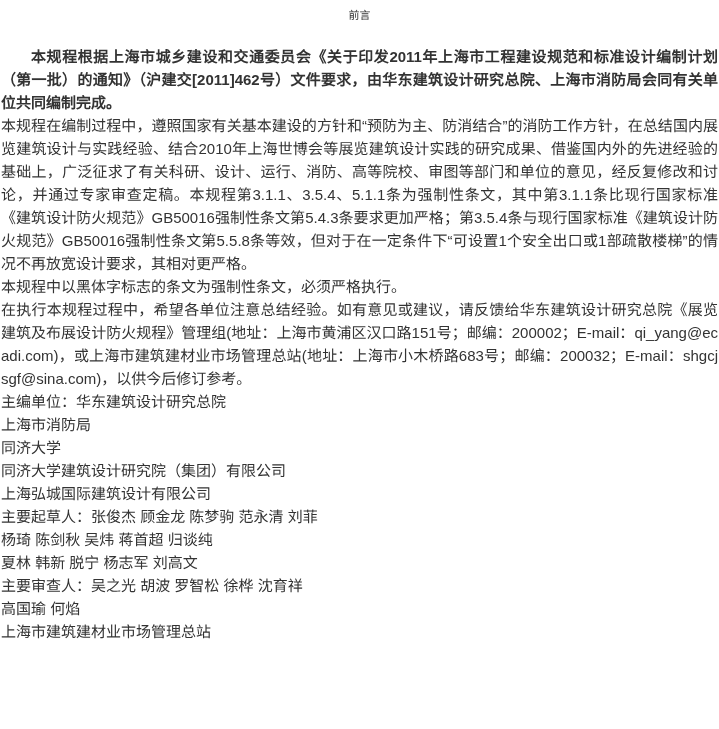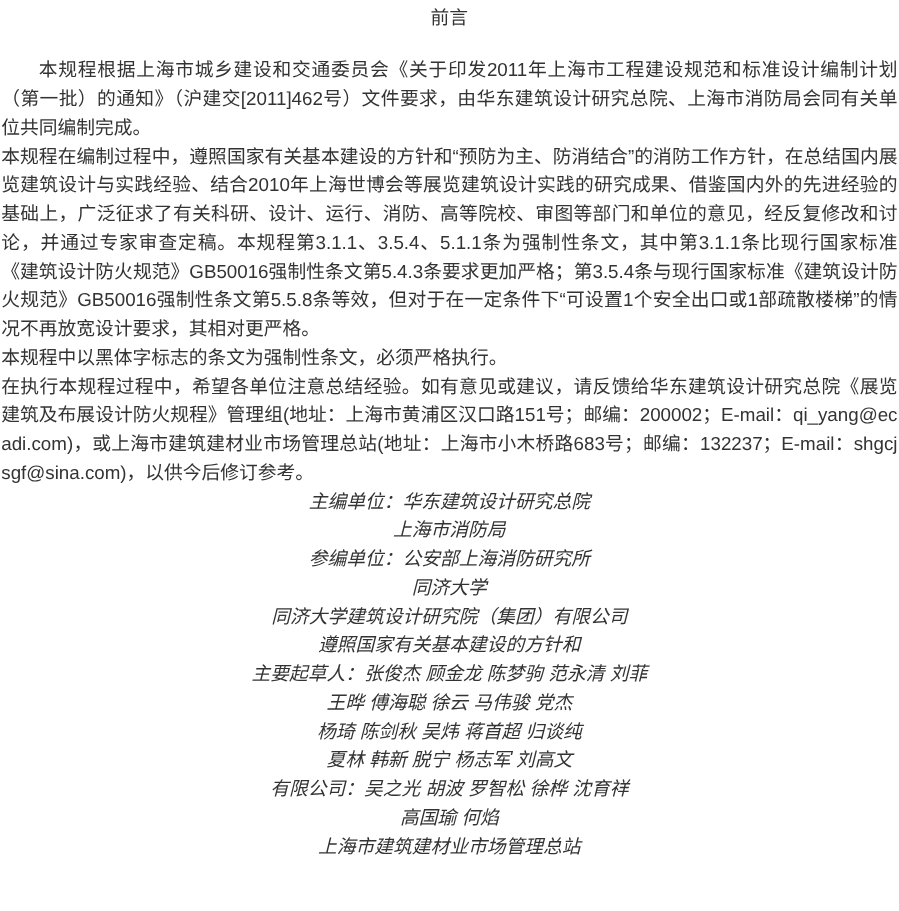--- a/index.html
+++ b/index.html
@@ -12,75 +12,73 @@
     min-height: 729px;
     background: #ffffff;
     color: #333333;
     padding: 5px 1px 8px 1px;
     font-size: 15px;
     line-height: 23px;
   }
   .doc-title {
     text-align: center;
     font-weight: normal;
-    font-size: 15px;
+    font-size: 11px;
     line-height: 20px;
     margin-bottom: 20px;
     color: #333333;
   }
   .para {
     text-align: justify;
     word-break: break-all;
     margin: 0;
   }
   .para.indent {
     text-indent: 2em;
+    font-weight: bold;
   }
   .credit-line {
-    text-align: center;
+    text-align: left;
     margin: 0;
-    font-style: italic;
   }
 </style>
 </head>
 <body>
 
 <div class="page">
 
   <h1 class="doc-title">前言</h1>
 
   <p class="para indent">本规程根据上海市城乡建设和交通委员会《关于印发2011年上海市工程建设规范和标准设计编制计划（第一批）的通知》（沪建交[2011]462号）文件要求，由华东建筑设计研究总院、上海市消防局会同有关单位共同编制完成。</p>
 
   <p class="para">本规程在编制过程中，遵照国家有关基本建设的方针和“预防为主、防消结合”的消防工作方针，在总结国内展览建筑设计与实践经验、结合2010年上海世博会等展览建筑设计实践的研究成果、借鉴国内外的先进经验的基础上，广泛征求了有关科研、设计、运行、消防、高等院校、审图等部门和单位的意见，经反复修改和讨论，并通过专家审查定稿。本规程第3.1.1、3.5.4、5.1.1条为强制性条文，其中第3.1.1条比现行国家标准《建筑设计防火规范》GB50016强制性条文第5.4.3条要求更加严格；第3.5.4条与现行国家标准《建筑设计防火规范》GB50016强制性条文第5.5.8条等效，但对于在一定条件下“可设置1个安全出口或1部疏散楼梯”的情况不再放宽设计要求，其相对更严格。</p>
 
 
   <p class="para">本规程中以黑体字标志的条文为强制性条文，必须严格执行。</p>
 
-  <p class="para">在执行本规程过程中，希望各单位注意总结经验。如有意见或建议，请反馈给华东建筑设计研究总院《展览建筑及布展设计防火规程》管理组(地址：上海市黄浦区汉口路151号；邮编：200002；E-mail：qi_yang@ecadi.com)，或上海市建筑建材业市场管理总站(地址：上海市小木桥路683号；邮编：132237；E-mail：shgcjsgf@sina.com)，以供今后修订参考。</p>
+  <p class="para">在执行本规程过程中，希望各单位注意总结经验。如有意见或建议，请反馈给华东建筑设计研究总院《展览建筑及布展设计防火规程》管理组(地址：上海市黄浦区汉口路151号；邮编：200002；E-mail：qi_yang@ecadi.com)，或上海市建筑建材业市场管理总站(地址：上海市小木桥路683号；邮编：200032；E-mail：shgcjsgf@sina.com)，以供今后修订参考。</p>
 
   <p class="credit-line">主编单位：华东建筑设计研究总院</p>
 
   <p class="credit-line">上海市消防局</p>
 
-  <p class="credit-line">参编单位：公安部上海消防研究所</p>
 
   <p class="credit-line">同济大学</p>
 
   <p class="credit-line">同济大学建筑设计研究院（集团）有限公司</p>
 
-  <p class="credit-line">遵照国家有关基本建设的方针和</p>
+  <p class="credit-line">上海弘城国际建筑设计有限公司</p>
 
   <p class="credit-line">主要起草人：张俊杰 顾金龙 陈梦驹 范永清 刘菲</p>
 
-  <p class="credit-line">王晔 傅海聪 徐云 马伟骏 党杰</p>
 
   <p class="credit-line">杨琦 陈剑秋 吴炜 蒋首超 归谈纯</p>
 
   <p class="credit-line">夏林 韩新 脱宁 杨志军 刘高文</p>
 
 
-  <p class="credit-line">有限公司：吴之光 胡波 罗智松 徐桦 沈育祥</p>
+  <p class="credit-line">主要审查人：吴之光 胡波 罗智松 徐桦 沈育祥</p>
 
   <p class="credit-line">高国瑜 何焰</p>
 
   <p class="credit-line">上海市建筑建材业市场管理总站</p>
 
 </div>
 
 </body></html>

